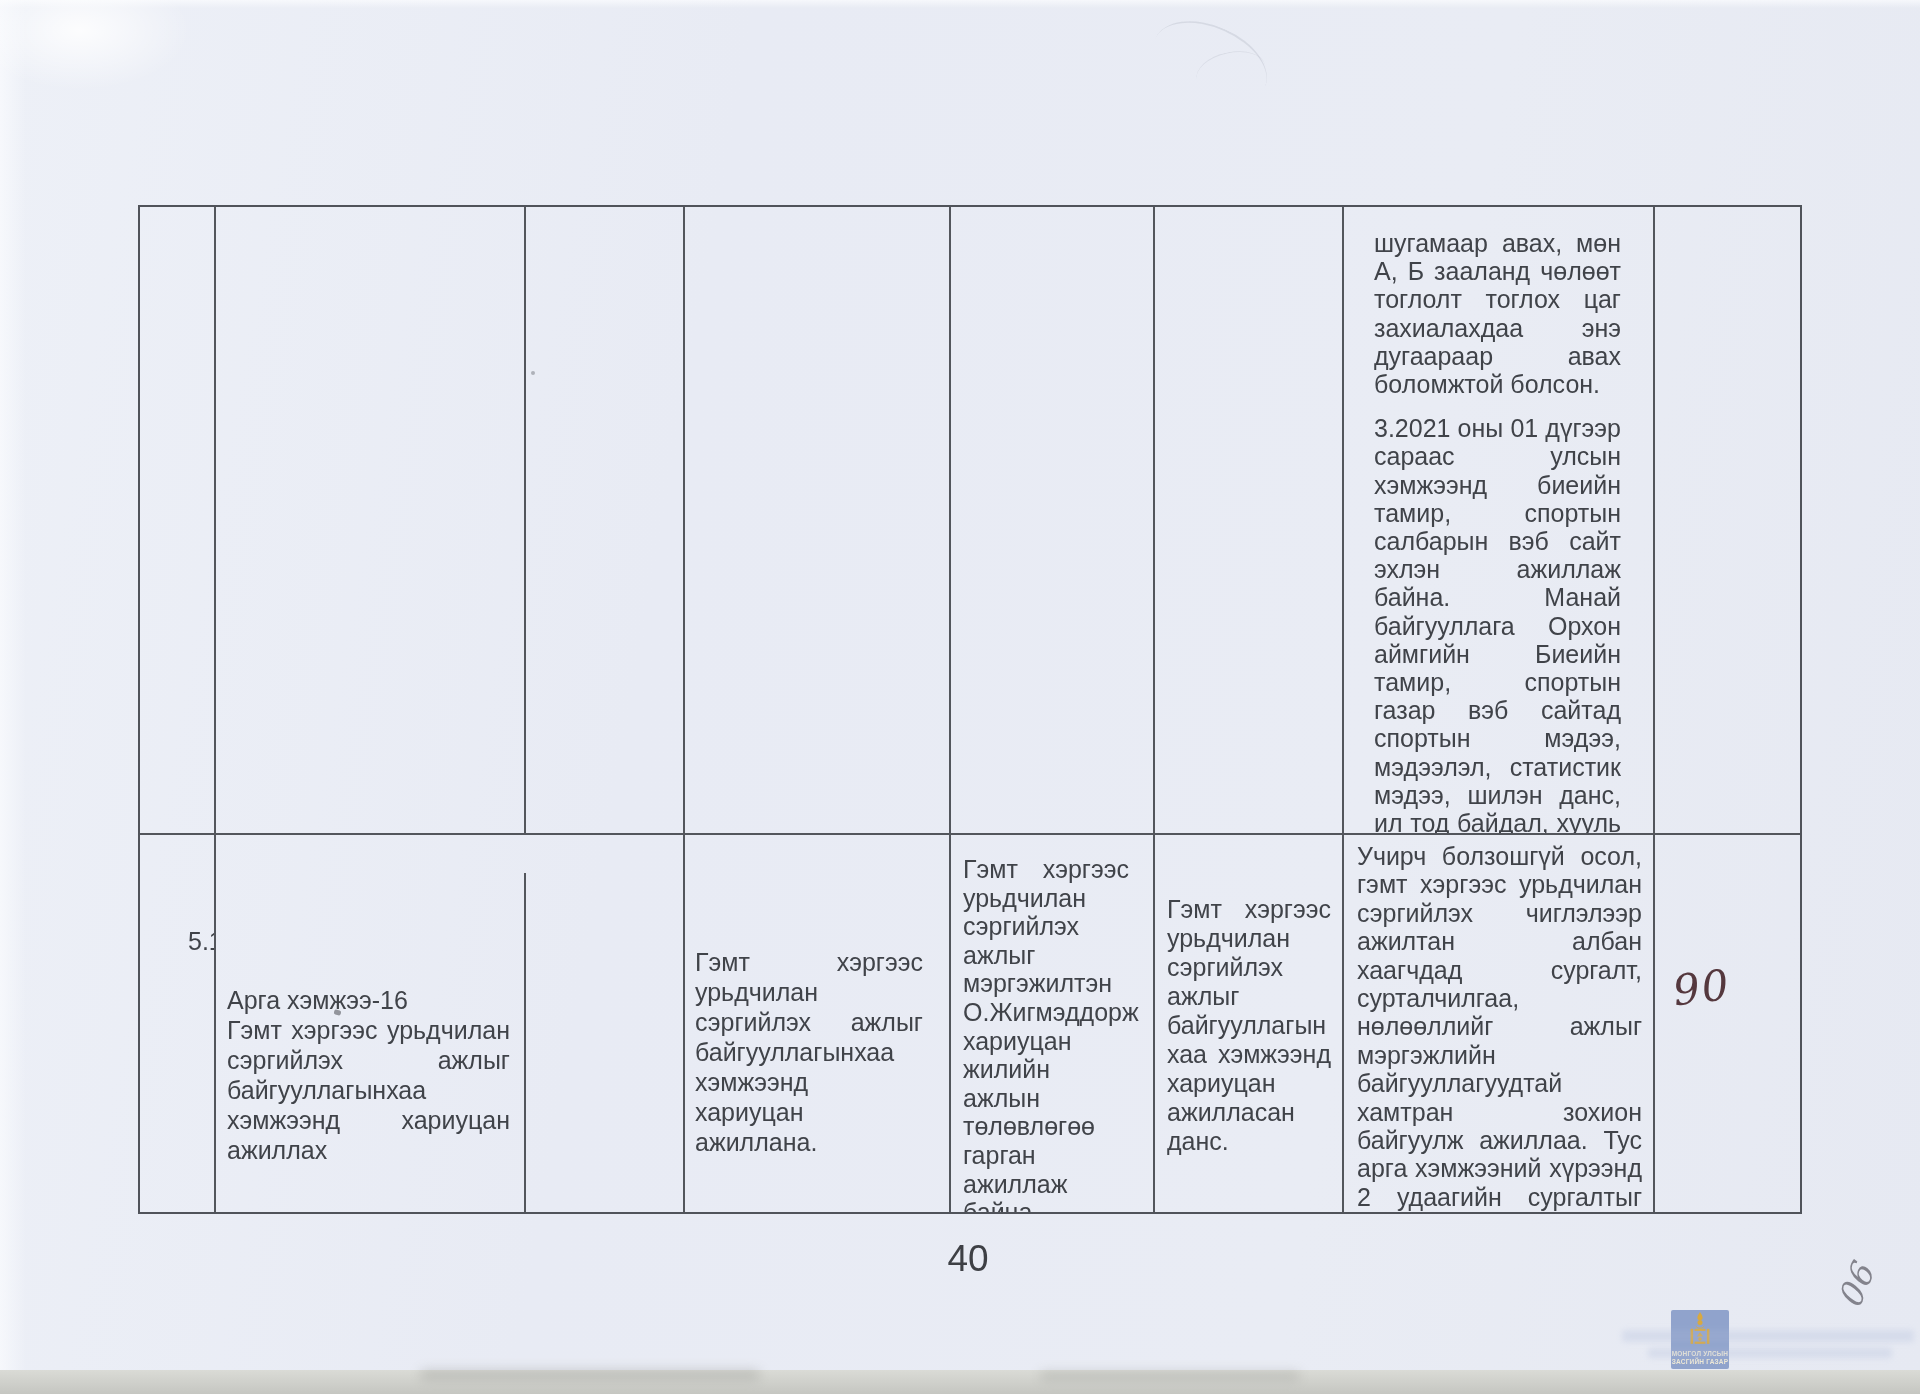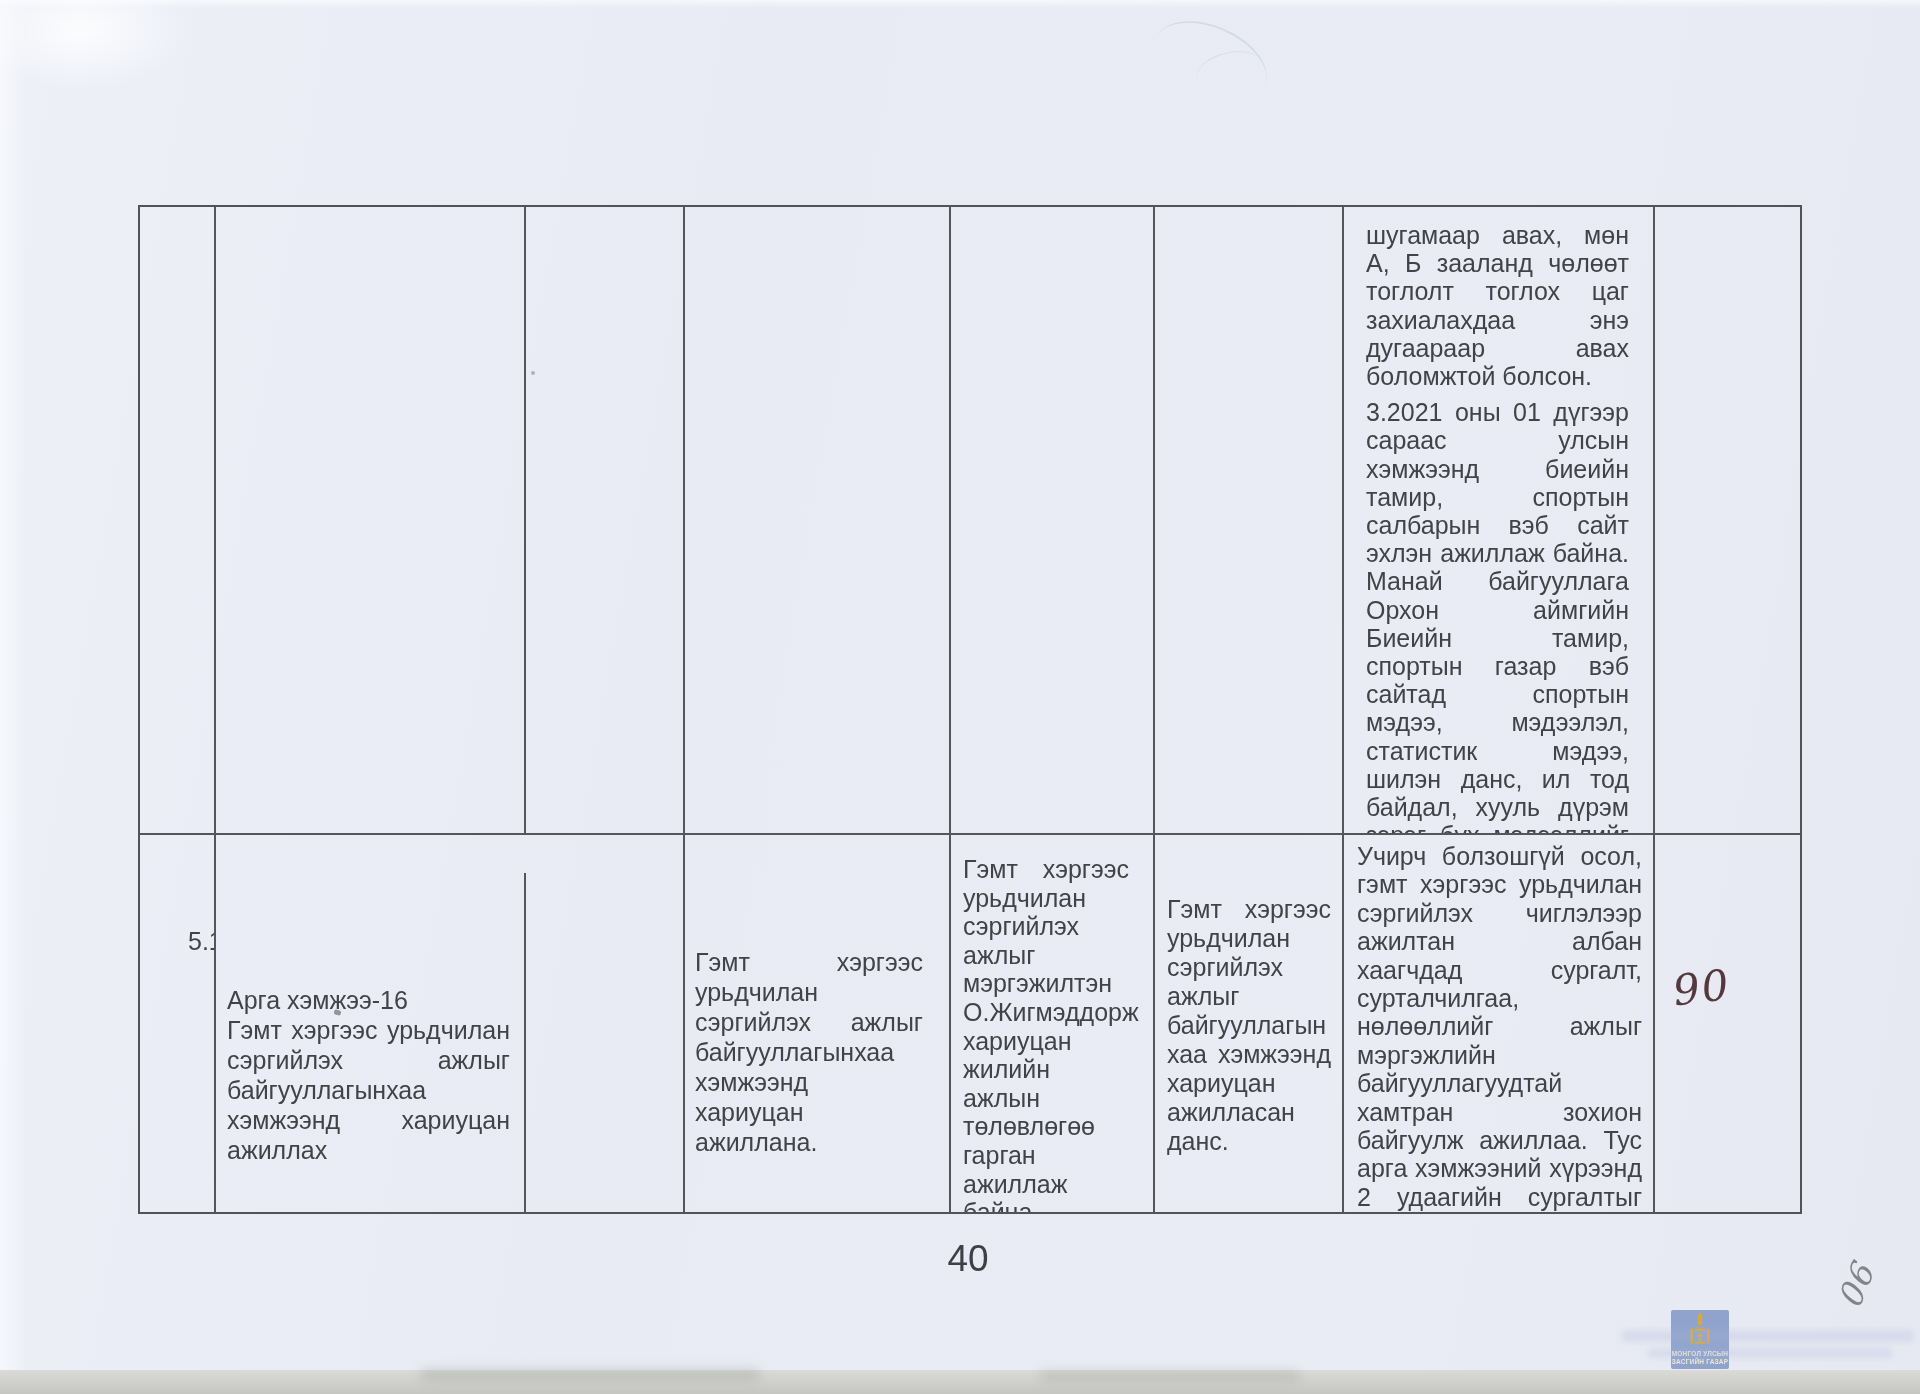--- a/index.html
+++ b/index.html
@@ -18,21 +18,21 @@
   }
   .cell{
     box-sizing:border-box;border-right:2px solid #53565c;border-bottom:2px solid #53565c;
     font-size:25px;line-height:29px;overflow:hidden;position:relative;
   }
   .cell.last-col{border-right:none;}
   .cell.last-row{border-bottom:none;}
   .just{text-align:justify;}
   
   .r1c7{padding:6px 16px 0 14px;line-height:28.2px;}
-  .r1c7 p{margin:8px;text-align:justify;}
+  .r1c7 p{margin:16px;text-align:justify;}
   
   .r2c1{padding-top:92px;text-align:center;margin-left:48px;}
   .r2c2{padding:112px 14px 0 11px;line-height:30px;margin-top:38px;}
   .r2c4{padding:112px 26px 0 10px;line-height:30px;}
   .r2c5{padding:20px 24px 0 12px;line-height:28.6px;}
   .r2c6{padding:60px 11px 0 12px;line-height:29px;}
   .r2c7{padding:7px 11px 0 13px;line-height:28.4px;}
   .score-handwritten{
     position:absolute;left:18px;top:138px;
     font-family:"DejaVu Serif",serif;font-style:italic;

